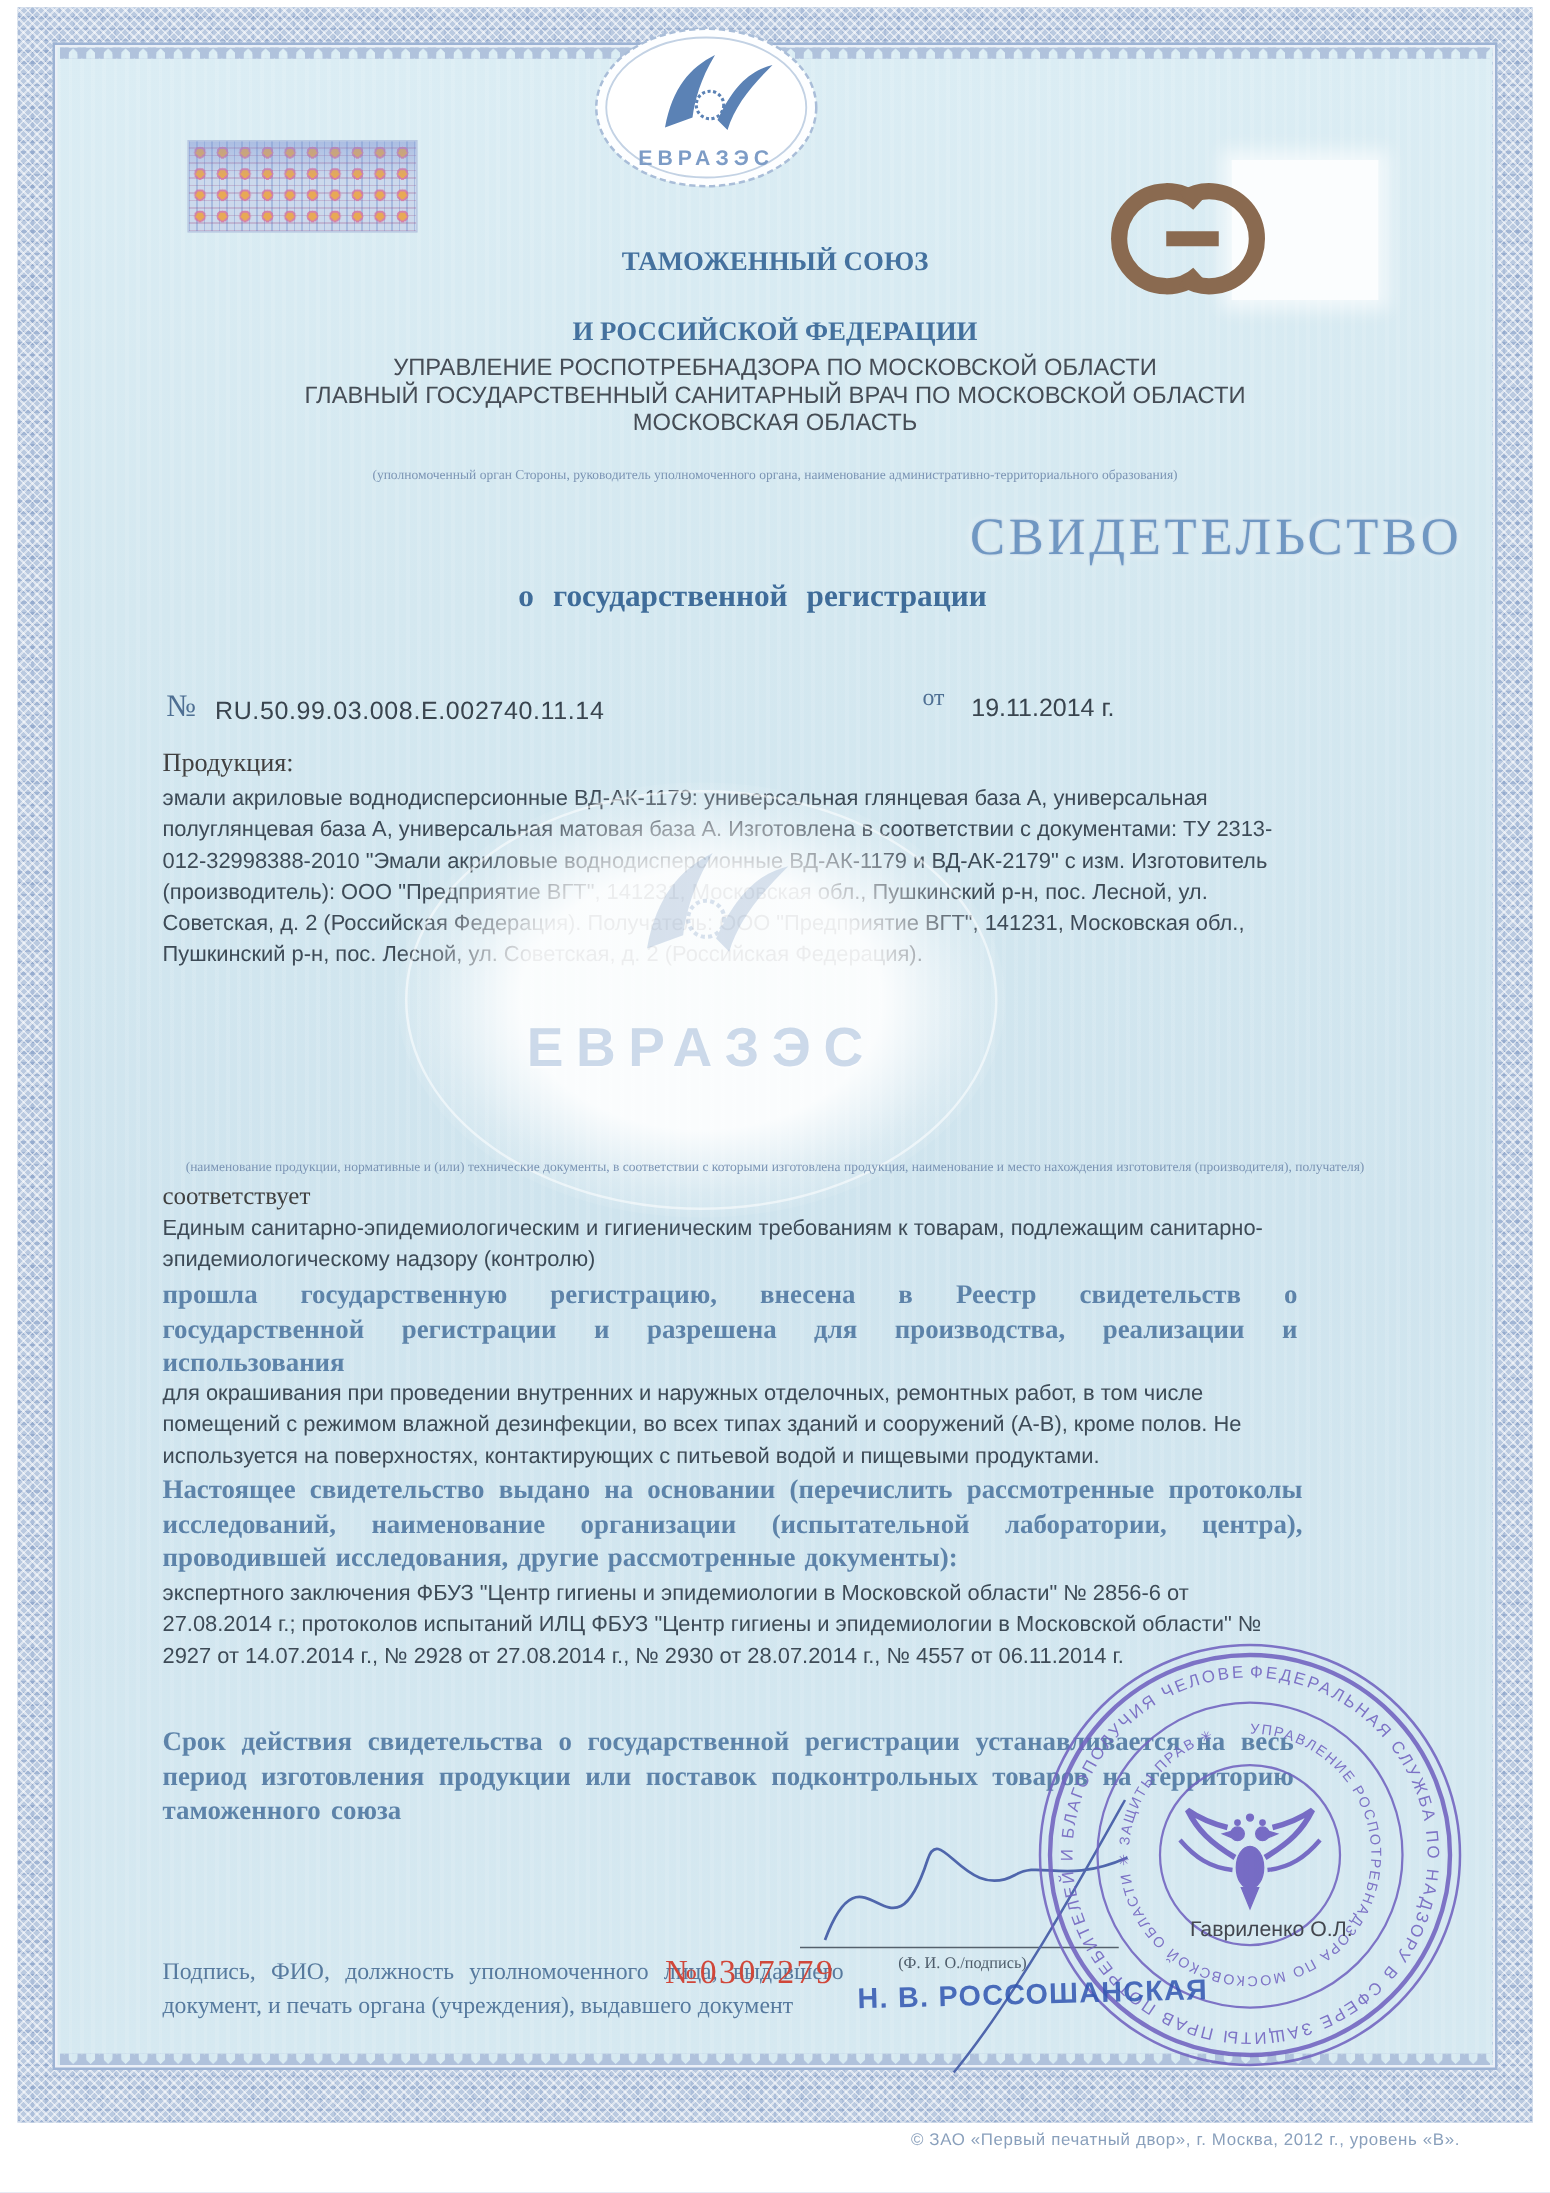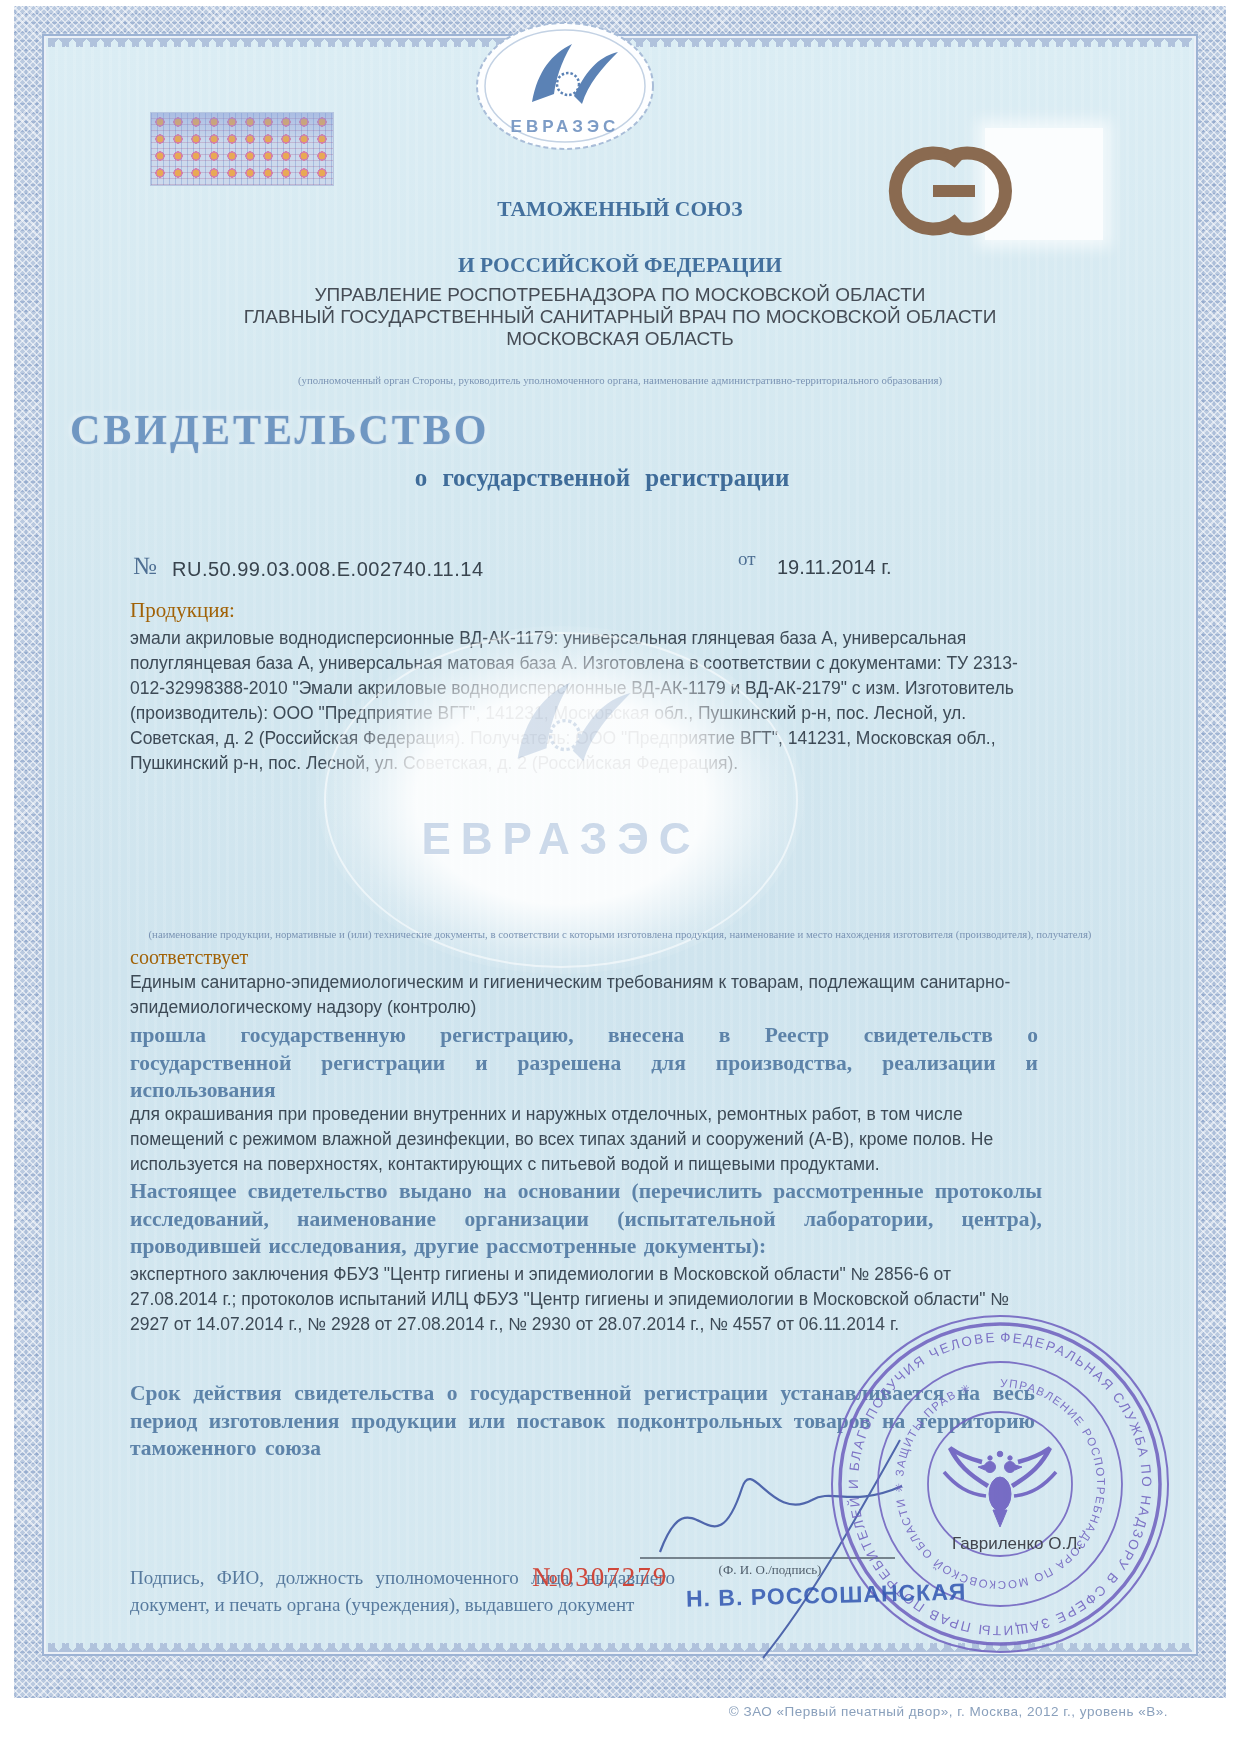--- a/index.html
+++ b/index.html
@@ -46,28 +46,28 @@
   .watermark .wm-text{position:absolute;left:0;right:0;top:188px;text-align:center;
     font:bold 44px "Liberation Sans","DejaVu Sans",sans-serif;letter-spacing:10px;
     color:rgba(137,168,206,.42);text-shadow:0 1px 2px rgba(255,255,255,.75);}
   .watermark svg{position:absolute;left:118px;top:18px;opacity:.22;}
 
   
   .ser{font-family:"Liberation Serif","DejaVu Serif",serif;}
   .hdr-line{position:absolute;left:70px;width:1100px;text-align:center;font-weight:bold;color:#44719e;font-size:21.5px;}
   .auth-line{position:absolute;left:70px;width:1100px;text-align:center;color:#454c55;font-size:19px;}
   .tiny-caption{position:absolute;color:#7b94b4;font-size:10.8px;text-align:center;}
-  .big-title{position:absolute;left:70px;top:406px;width:1100px;text-align:left;font-weight:bold;font-size:42px;letter-spacing:3px;color:#7097c2;
+  .big-title{position:absolute;left:70px;top:406px;width:1100px;text-align:right;font-weight:normal;font-size:42px;letter-spacing:3px;color:#7097c2;
     text-shadow:0 0 7px rgba(255,255,255,.95),0 0 2px rgba(96,134,182,.6);}
   .sub-title{position:absolute;left:52px;top:464px;width:1100px;text-align:center;font-weight:bold;font-size:25px;word-spacing:9px;color:#3f6c99;}
   .no-label{position:absolute;left:133px;top:552px;font-size:25px;color:#4e6f93;}
   .no-value{position:absolute;left:172px;top:558px;font-size:20px;letter-spacing:.5px;color:#39444e;}
   .from-label{position:absolute;left:738px;top:548px;font-size:19px;color:#4e6f93;}
   .from-date{position:absolute;left:777px;top:556px;font-size:20px;color:#39444e;}
-  .blue-lead{color:#a16207;font-size:21px;}
+  .blue-lead{color:#404040;font-size:21px;}
   .body-sans{color:#3d4a56;font-size:17.5px;line-height:25px;}
   .body-serif{color:#5d83a9;font-size:21.5px;line-height:27.5px;text-align:justify;font-weight:bold;}
   .abs{position:absolute;}
 
   .sig-caption{position:absolute;left:640px;top:1562px;width:260px;text-align:center;font-size:13px;color:#4e5c6a;}
   .official-name{position:absolute;left:952px;top:1534px;font-size:17px;color:#42464e;z-index:5;}
   .serial{position:absolute;left:532px;top:1562px;font-size:27px;letter-spacing:2px;color:#d0473a;z-index:4;}
   .registrar{position:absolute;left:686px;top:1582px;font-weight:bold;font-size:23px;letter-spacing:1px;color:rgba(47,85,176,.85);transform:rotate(-1.5deg);z-index:4;}
   .stamp{position:absolute;left:822px;top:1306px;width:356px;height:356px;opacity:.88;z-index:3;}
   .sig-svg{position:absolute;left:600px;top:1430px;z-index:2;}

